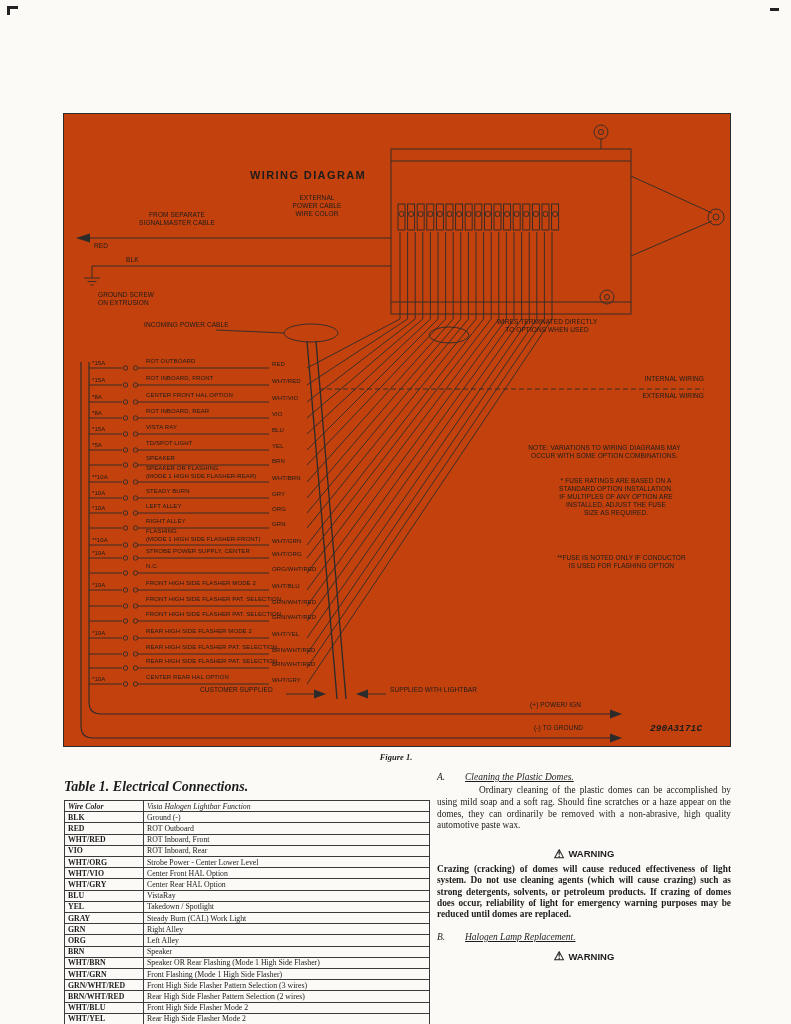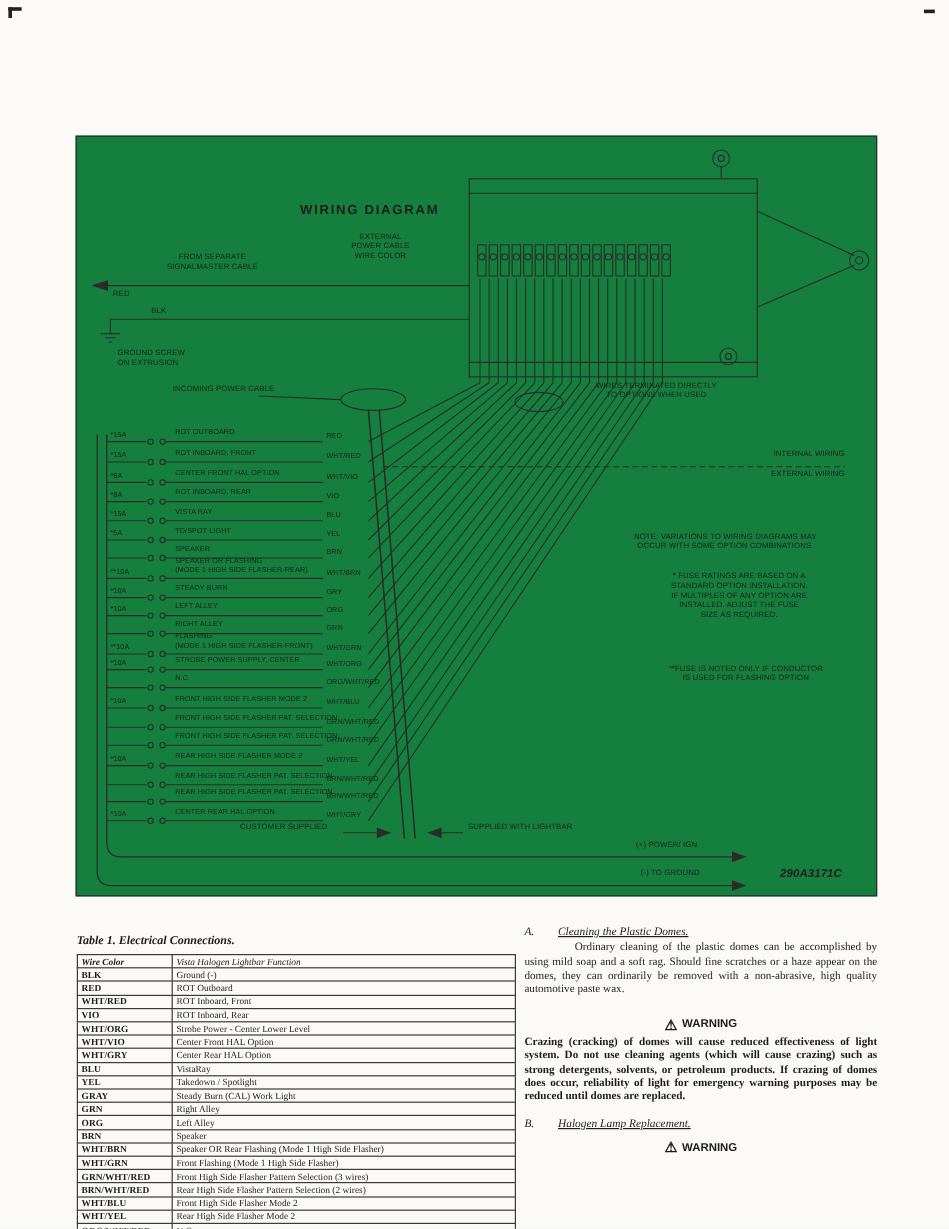--- a/index.html
+++ b/index.html
@@ -6,50 +6,50 @@
   .page {
     position:relative; width:791px; height:1024px;
     background:#fbfaf6; color:#1c1c1c; overflow:hidden;
     font-family:"Liberation Sans", sans-serif;
   }
   .artifact { position:absolute; background:#222; }
 
   
   .diagram-box {
     position:absolute; left:63px; top:113px; width:666px; height:632px;
-    border:1.5px solid #2c2c2c; background:#15803d;
+    border:1.5px solid #2c2c2c; background:#c2410c;
   }
   .diagram-box svg { position:absolute; left:0; top:0; }
   .dlabel {
     position:absolute; font-size:6.5px; line-height:8px;
     white-space:pre-line; letter-spacing:0.1px;
   }
   .dlabel.c { text-align:center; }
   .dlabel.r { text-align:right; }
   .dtitle { font-size:11px; font-weight:bold; letter-spacing:1.4px; }
-  .dpart  { font-size:9.5px; font-weight:bold; font-style:italic; }
+  .dpart  { font-size:9.5px; font-weight:bold; font-style:italic;font-family:Liberation Mono, monospace; }
   .cfn    { font-size:6px; line-height:7.5px; }
   .cfuse  { font-size:6px; }
   .ccol   { font-size:6px; }
   .w      { stroke:#2b2b2b; stroke-width:0.9; fill:none; }
   .wb     { stroke:#2b2b2b; stroke-width:1.3; fill:none; }
   .bus    { stroke:#2b2b2b; stroke-width:1.1; fill:none; }
   .dash   { stroke:#2b2b2b; stroke-width:0.9; fill:none; stroke-dasharray:5,3; }
   .fillk  { fill:#2b2b2b; stroke:none; }
 
   .fig-caption {
     position:absolute; left:63px; top:752px; width:666px; text-align:center;
     font-family:"Liberation Serif", serif; font-style:italic; font-weight:bold; font-size:8.5px;
   }
 
   
   .table-wrap { position:absolute; left:64px; top:779px; width:366px; }
   .table-title {
     font-family:"Liberation Serif", serif; font-style:italic; font-weight:bold;
-    font-size:10px; margin-bottom:5px;
+    font-size:14px; margin-bottom:5px;
   }
   table.conn { border-collapse:collapse; width:366px;
     font-family:"Liberation Serif", serif; font-size:7.8px; }
   table.conn th, table.conn td {
     border:0.8px solid #3a3a3a; padding:0.5px 3px; text-align:left;
     line-height:9.2px; font-weight:normal;
   }
   table.conn th { font-style:italic; }
   table.conn td:first-child, table.conn th:first-child { width:72px;font-weight:bold; }
 
@@ -388,20 +388,21 @@
         <div class="dlabel cfn" style="left: 82px; top: 530px;">REAR HIGH SIDE FLASHER PAT. SELECTION</div>
         <div class="dlabel ccol" style="left: 208px; top: 532px;">BRN/WHT/RED</div>
         <div class="dlabel cfn" style="left: 82px; top: 544px;">REAR HIGH SIDE FLASHER PAT. SELECTION</div>
         <div class="dlabel ccol" style="left: 208px; top: 546px;">BRN/WHT/RED</div>
         <div class="dlabel cfuse" style="left: 28px; top: 561px;">*10A</div>
         <div class="dlabel cfn" style="left: 82px; top: 560px;">CENTER REAR HAL OPTION</div>
         <div class="dlabel ccol" style="left: 208px; top: 562px;">WHT/GRY</div>
       </div>
   </div>
 
+  <div class="fig-caption">Figure 1.</div>
 
   <div class="table-wrap">
     <div class="table-title">Table 1. Electrical Connections.</div>
     <table class="conn">
       <thead>
         <tr>
           <th>Wire Color</th>
           <th>Vista Halogen Lightbar Function</th>
         </tr>
       </thead>

